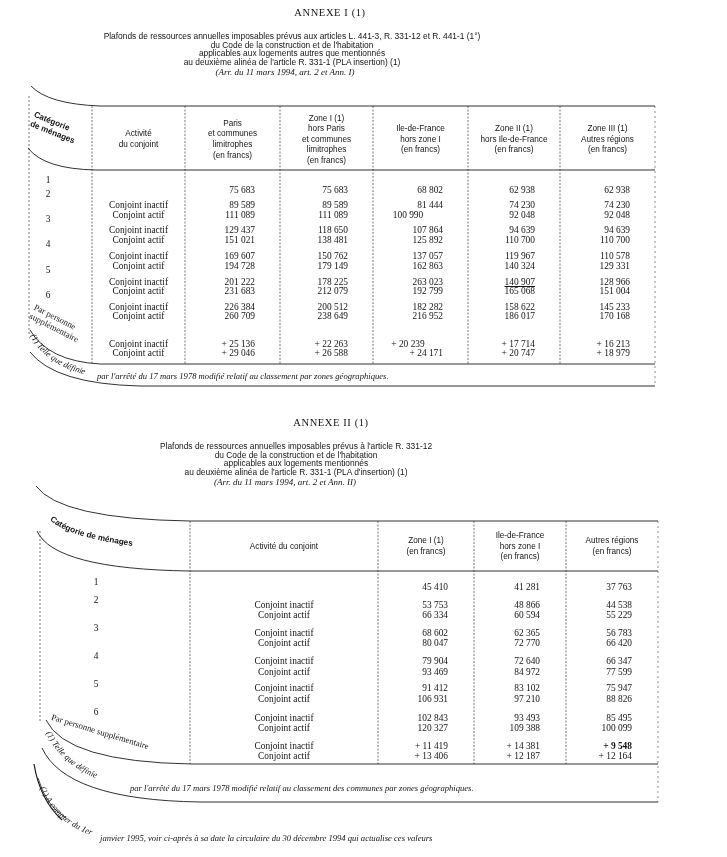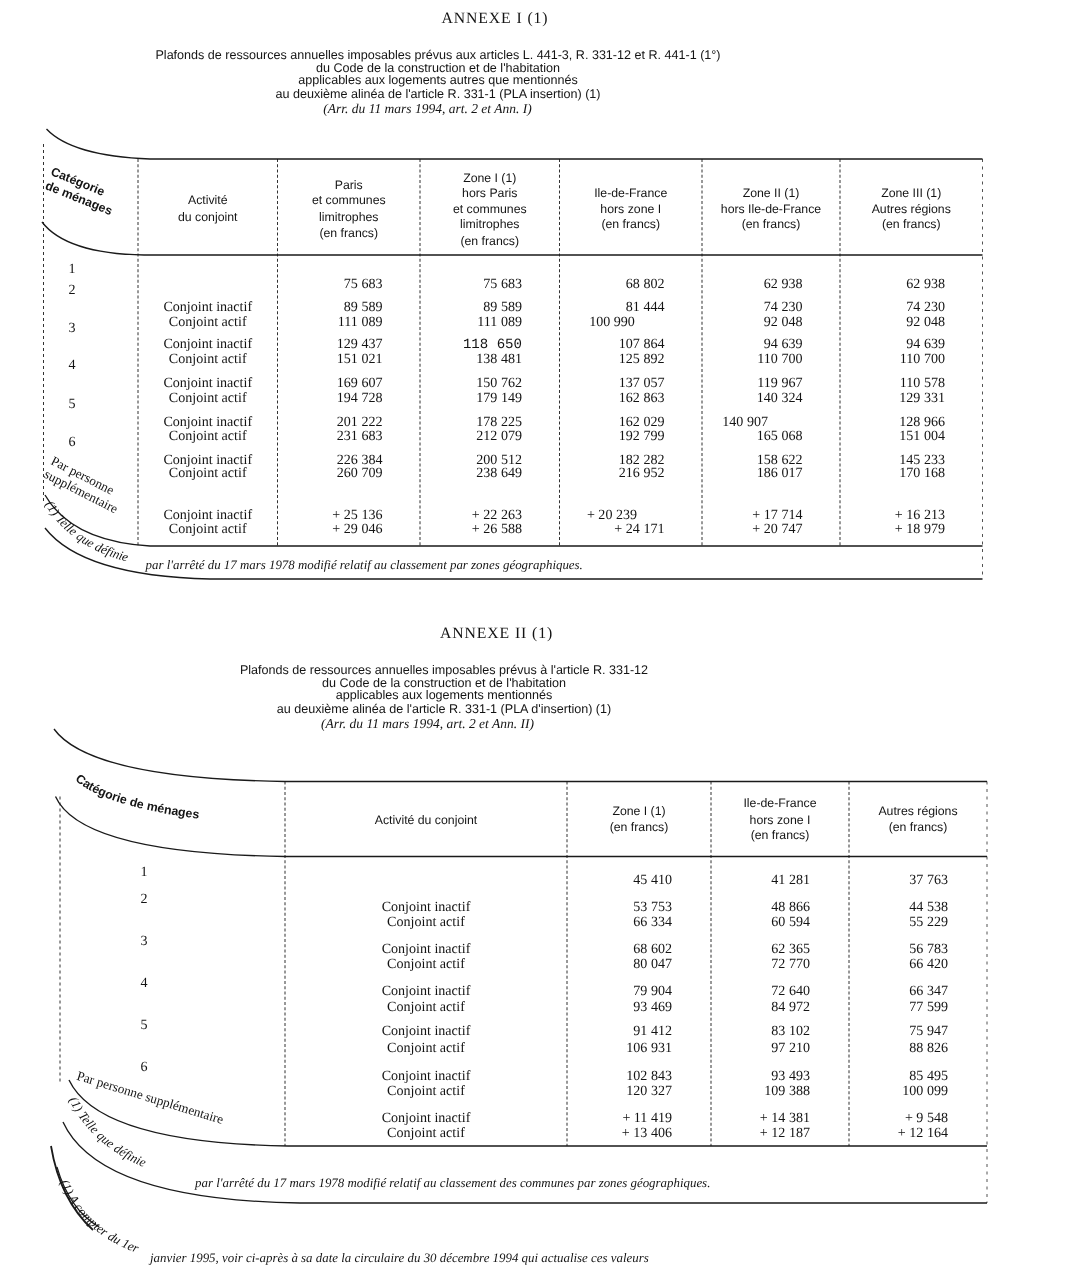--- a/index.html
+++ b/index.html
@@ -145,21 +145,21 @@
         <div class="abs act" style="left: 92px; width: 93px; top: 209px;">Conjoint actif</div>
         <div class="abs val" style="left: 185px; top: 209px;">111 089</div>
         <div class="abs val" style="left: 278px; top: 209px;">111 089</div>
         <div class="abs val" style="left: 373px; top: 209px; text-align: center;">100 990</div>
         <div class="abs val" style="left: 465px; top: 209px;">92 048</div>
         <div class="abs val" style="left: 560px; top: 209px;">92 048</div>
       </div>
       <div>
         <div class="abs act" style="left: 92px; width: 93px; top: 224px;">Conjoint inactif</div>
         <div class="abs val" style="left: 185px; top: 224px;">129 437</div>
-        <div class="abs val" style="left: 278px; top: 224px; font-family: Liberation Mono, monospace;">118 650</div>
+        <div class="abs val" style="left: 278px; top: 224px;">118 650</div>
         <div class="abs val" style="left: 373px; top: 224px;">107 864</div>
         <div class="abs val" style="left: 465px; top: 224px;">94 639</div>
         <div class="abs val" style="left: 560px; top: 224px;">94 639</div>
       </div>
       <div>
         <div class="abs act" style="left: 92px; width: 93px; top: 234px;">Conjoint actif</div>
         <div class="abs val" style="left: 185px; top: 234px;">151 021</div>
         <div class="abs val" style="left: 278px; top: 234px;">138 481</div>
         <div class="abs val" style="left: 373px; top: 234px;">125 892</div>
         <div class="abs val" style="left: 465px; top: 234px;">110 700</div>
@@ -178,22 +178,22 @@
         <div class="abs val" style="left: 185px; top: 260px;">194 728</div>
         <div class="abs val" style="left: 278px; top: 260px;">179 149</div>
         <div class="abs val" style="left: 373px; top: 260px;">162 863</div>
         <div class="abs val" style="left: 465px; top: 260px;">140 324</div>
         <div class="abs val" style="left: 560px; top: 260px;">129 331</div>
       </div>
       <div>
         <div class="abs act" style="left: 92px; width: 93px; top: 276px;">Conjoint inactif</div>
         <div class="abs val" style="left: 185px; top: 276px;">201 222</div>
         <div class="abs val" style="left: 278px; top: 276px;">178 225</div>
-        <div class="abs val" style="left: 373px; top: 276px;">162 029</div>
-        <div class="abs val" style="left: 442px; top: 276px;">140 907</div>
+        <div class="abs val" style="left: 373px; top: 276px;">263 023</div>
+        <div class="abs val" style="left: 465px; top: 276px; text-decoration: underline;">140 907</div>
         <div class="abs val" style="left: 560px; top: 276px;">128 966</div>
       </div>
       <div>
         <div class="abs act" style="left: 92px; width: 93px; top: 285px;">Conjoint actif</div>
         <div class="abs val" style="left: 185px; top: 285px;">231 683</div>
         <div class="abs val" style="left: 278px; top: 285px;">212 079</div>
         <div class="abs val" style="left: 373px; top: 285px;">192 799</div>
         <div class="abs val" style="left: 465px; top: 285px;">165 068</div>
         <div class="abs val" style="left: 560px; top: 285px;">151 004</div>
       </div>
@@ -325,21 +325,21 @@
       <div>
         <div class="abs act" style="left: 190px; width: 188px; top: 722px;">Conjoint actif</div>
         <div class="abs val" style="left: 378px; top: 722px;">120 327</div>
         <div class="abs val" style="left: 470px; top: 722px;">109 388</div>
         <div class="abs val" style="left: 562px; top: 722px;">100 099</div>
       </div>
       <div>
         <div class="abs act" style="left: 190px; width: 188px; top: 740px;">Conjoint inactif</div>
         <div class="abs val" style="left: 378px; top: 740px;">+ 11 419</div>
         <div class="abs val" style="left: 470px; top: 740px;">+ 14 381</div>
-        <div class="abs val" style="left: 562px; top: 740px;">+  9 548</div>
+        <div class="abs val" style="left: 562px; top: 740px; font-weight: bold;">+  9 548</div>
       </div>
       <div>
         <div class="abs act" style="left: 190px; width: 188px; top: 750px;">Conjoint actif</div>
         <div class="abs val" style="left: 378px; top: 750px;">+ 13 406</div>
         <div class="abs val" style="left: 470px; top: 750px;">+ 12 187</div>
         <div class="abs val" style="left: 562px; top: 750px;">+ 12 164</div>
       </div>
       <div class="abs fn" style="left: 130px; top: 783px;">par l'arrêté du 17 mars 1978 modifié relatif au classement des communes par zones géographiques.</div>
       <div class="abs fn" style="left: 100px; top: 833px;">janvier 1995, voir ci-après à sa date la circulaire du 30 décembre 1994 qui actualise ces valeurs</div>
     </div>

